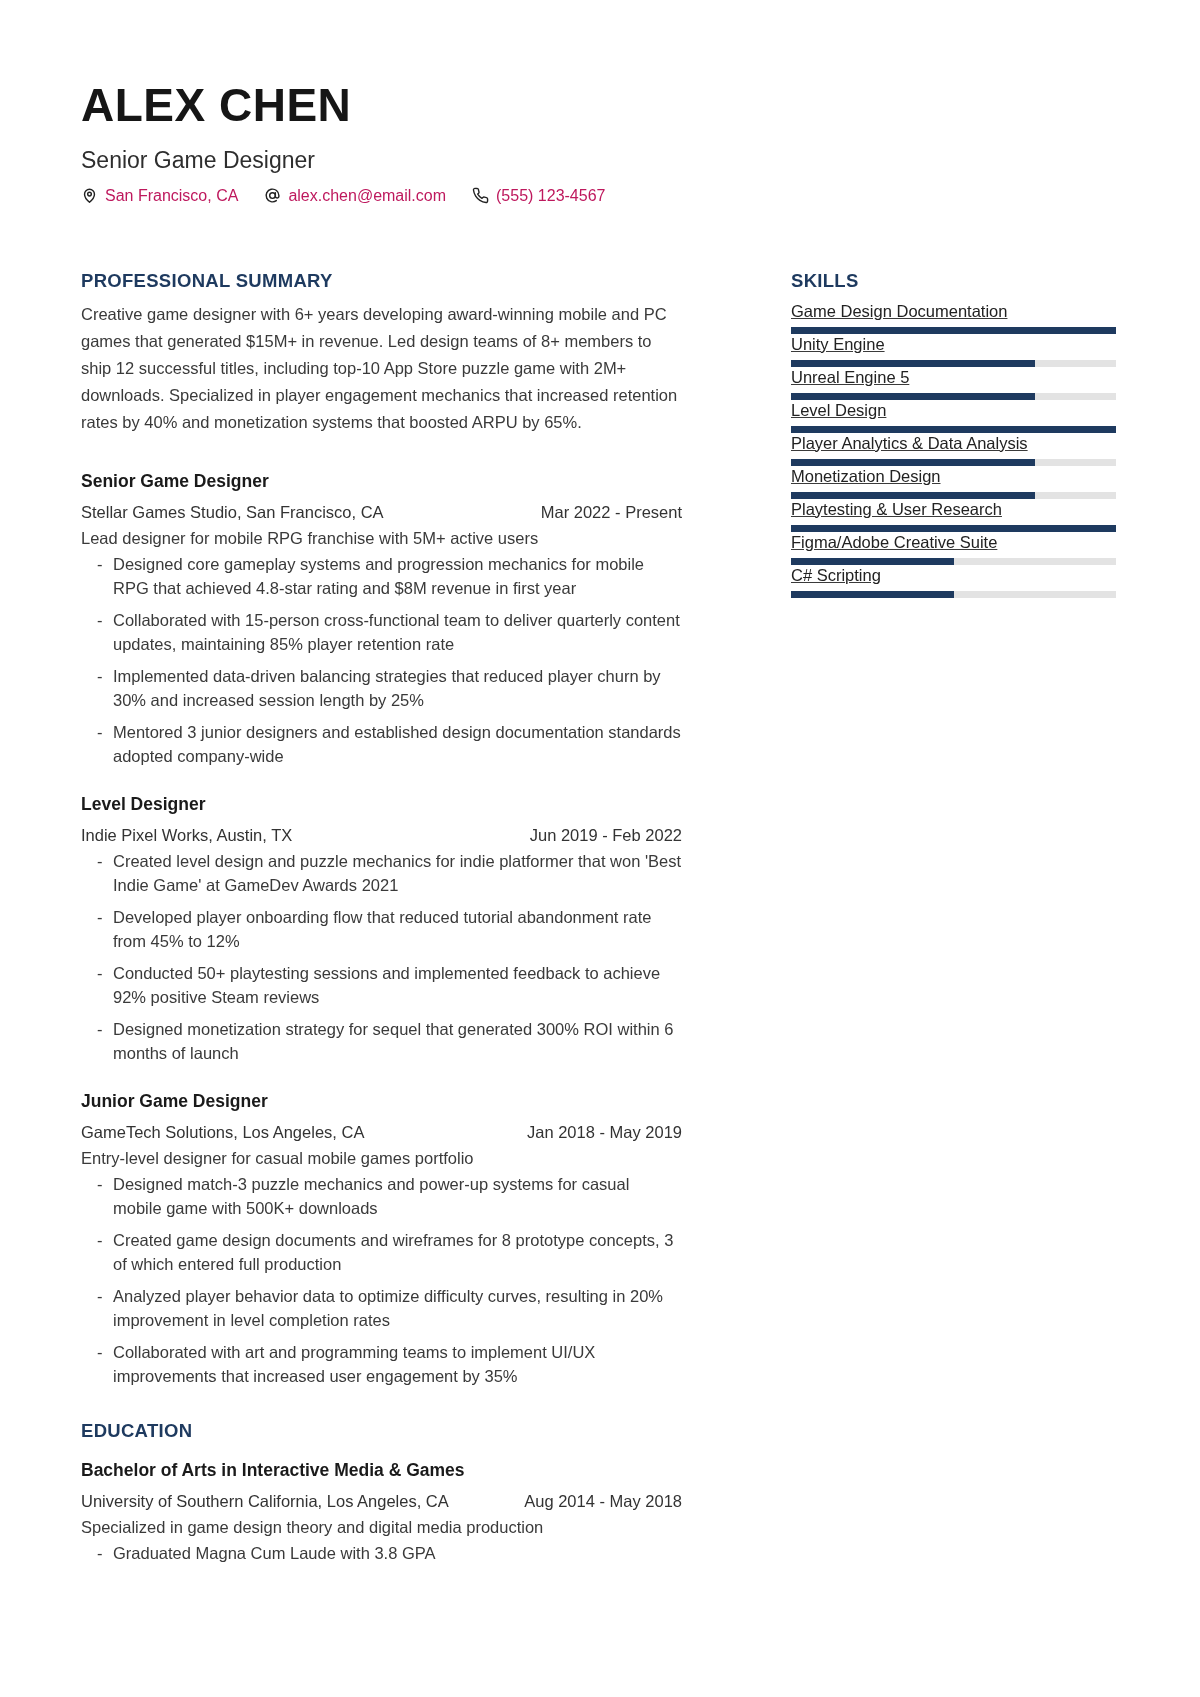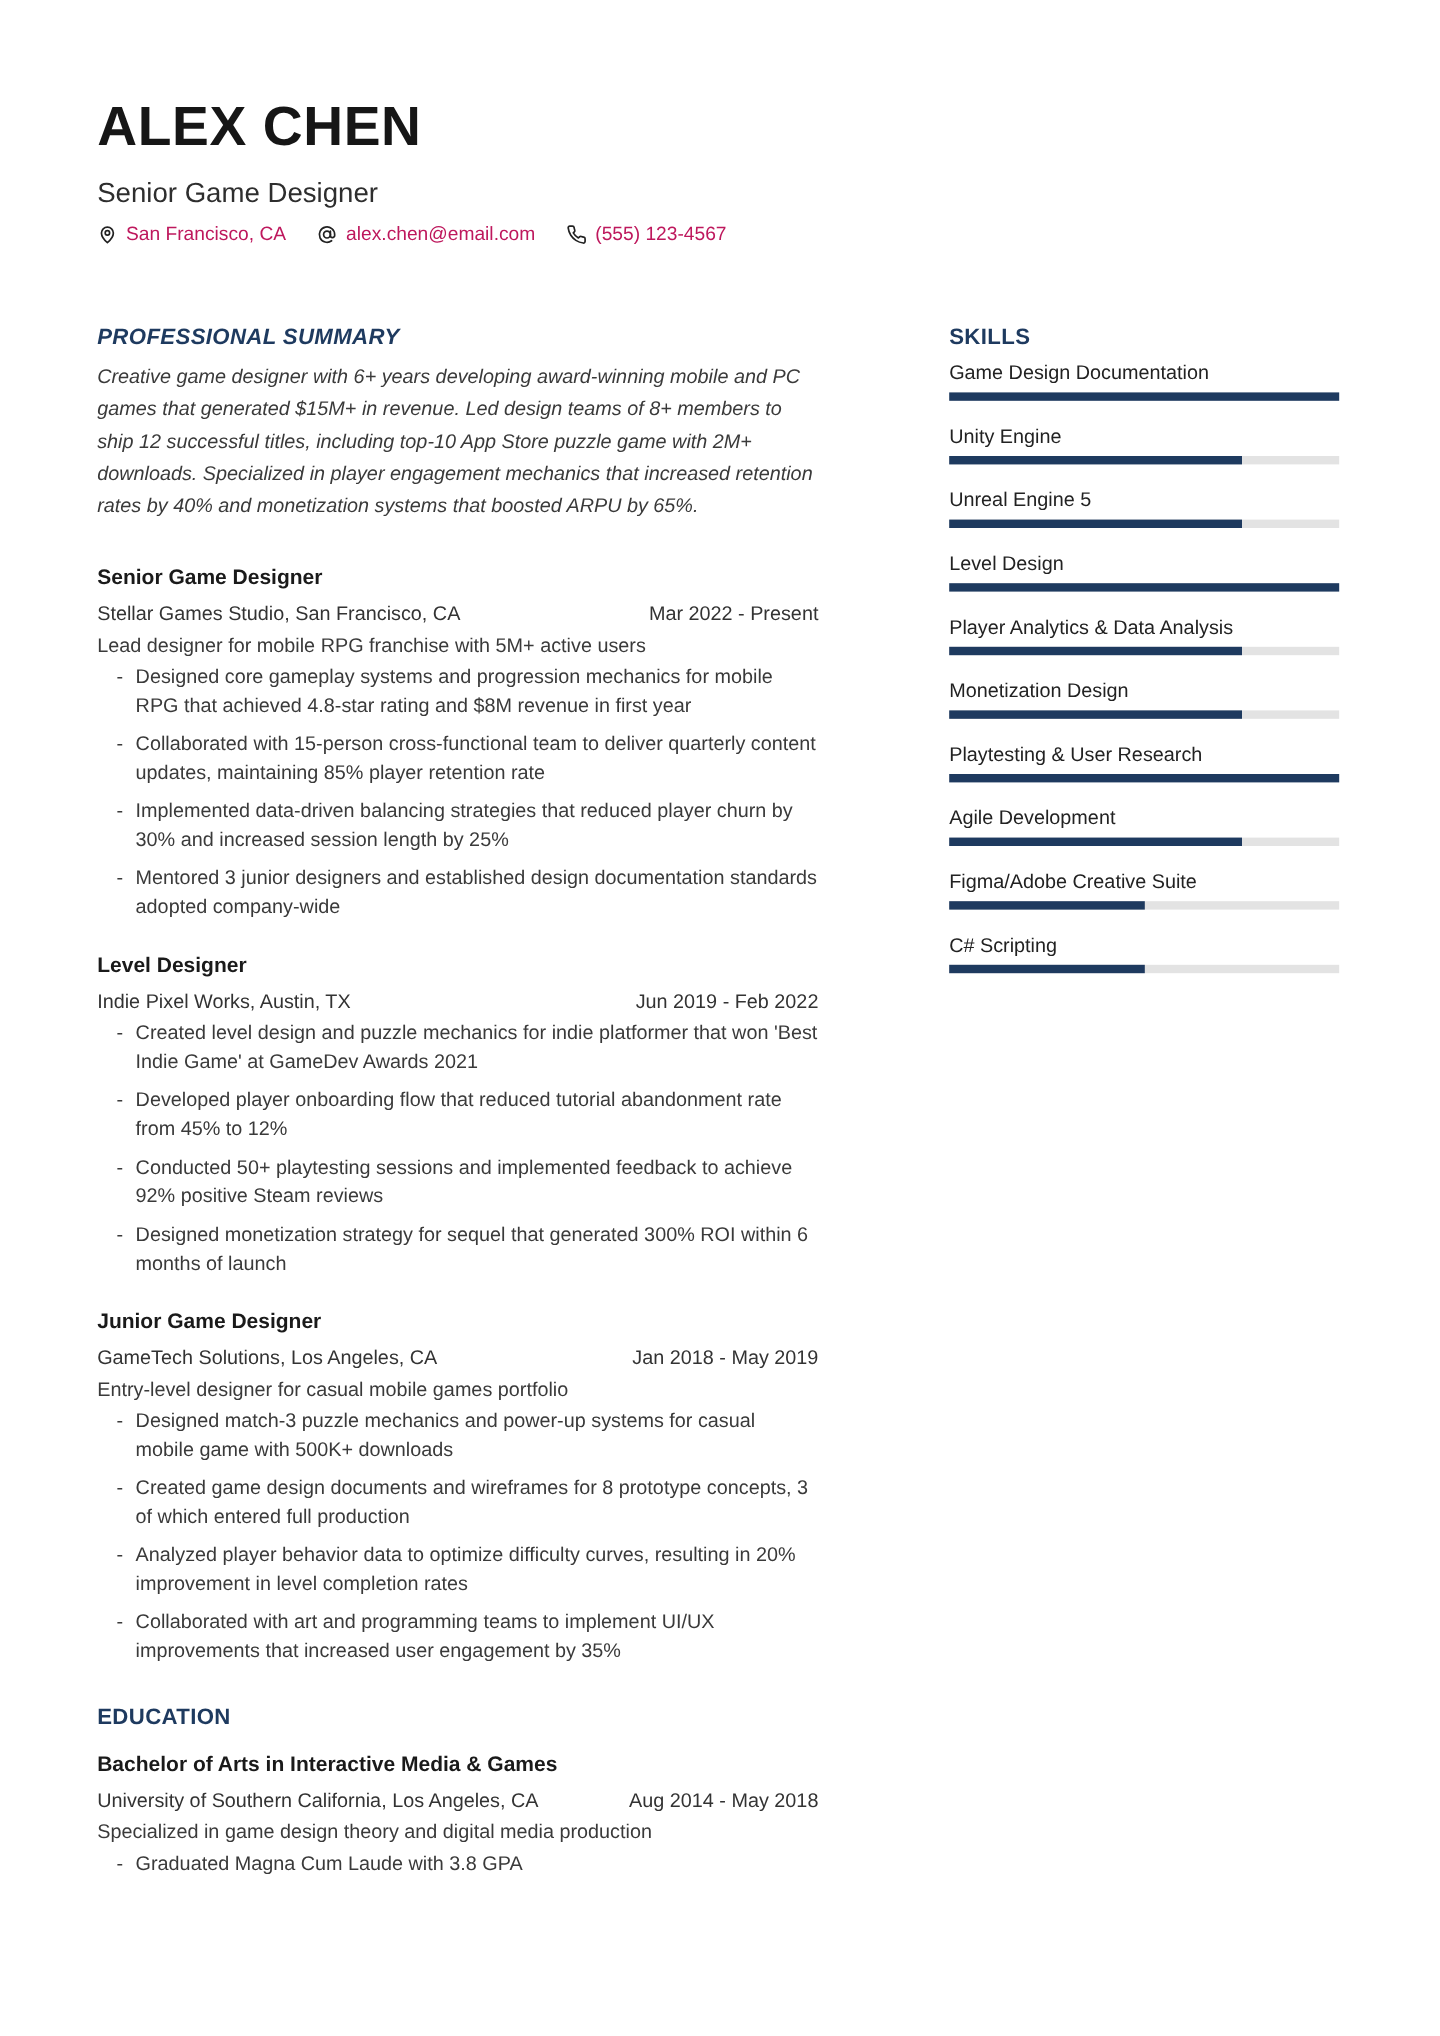--- a/index.html
+++ b/index.html
@@ -29,35 +29,35 @@
   
   .columns{display:flex;justify-content:space-between;margin-top:62px;}
   .main-col{width:601px;flex:0 0 601px;}
   .side-col{width:325px;flex:0 0 325px;}
   h2.section-heading{
     font-size:18.5px;font-weight:700;color:var(--accent);
     letter-spacing:0.3px;line-height:24px;margin-bottom:8px;
   }
   .summary-text{font-size:16.5px;line-height:27px;color:var(--body-text);}
   section.block{margin-top:26px;}
-  section.block:first-child{margin-top:0;font-style:italic;}
+  section.block:first-child{margin-top:0;}
   section.education{margin-top:30px;}
   
   .entry{margin-bottom:16px;padding-top:6px;}
   .e-title{font-size:17.5px;font-weight:700;color:#1a1a1a;line-height:26px;margin-bottom:5px;}
   .e-company-row{display:flex;justify-content:space-between;align-items:flex-start;font-size:16.5px;line-height:26px;color:#333;}
   .e-company{max-width:400px;}
   .e-dates{white-space:nowrap;margin-left:16px;color:#333;}
   .e-desc{font-size:16.5px;line-height:26px;color:var(--body-text);}
   .e-bullets{margin-top:1px;}
   .bullet{display:flex;font-size:16.5px;line-height:24.5px;margin-bottom:7px;}
   .b-marker{flex:0 0 16px;padding-left:16px;box-sizing:content-box;}
   .b-text{flex:1;}
   
-  .skill-item{margin-bottom:20px;}
+  .skill-item{text-decoration:underline;}
   .s-label{font-size:16.5px;color:#222;line-height:20px;margin-bottom:6px;}
   .s-track{width:100%;height:7px;background:var(--track);position:relative;}
   .s-fill{height:7px;background:var(--accent);width:0;}
 </style>
 </head>
 <body>
 
 <div class="page">
 
   <header>
@@ -264,26 +264,20 @@
     </div>
   </div>
 
   <div class="skill-item">
     <div class="s-label">Playtesting &amp; User Research</div>
     <div class="s-track">
       <div class="s-fill" style="width: 100%;"></div>
     </div>
   </div>
 
-  <div class="skill-item">
-    <div class="s-label">Agile Development</div>
-    <div class="s-track">
-      <div class="s-fill" style="width: 75%;"></div>
-    </div>
-  </div>
 
   <div class="skill-item">
     <div class="s-label">Figma/Adobe Creative Suite</div>
     <div class="s-track">
       <div class="s-fill" style="width: 50%;"></div>
     </div>
   </div>
 
   <div class="skill-item">
     <div class="s-label">C# Scripting</div>

